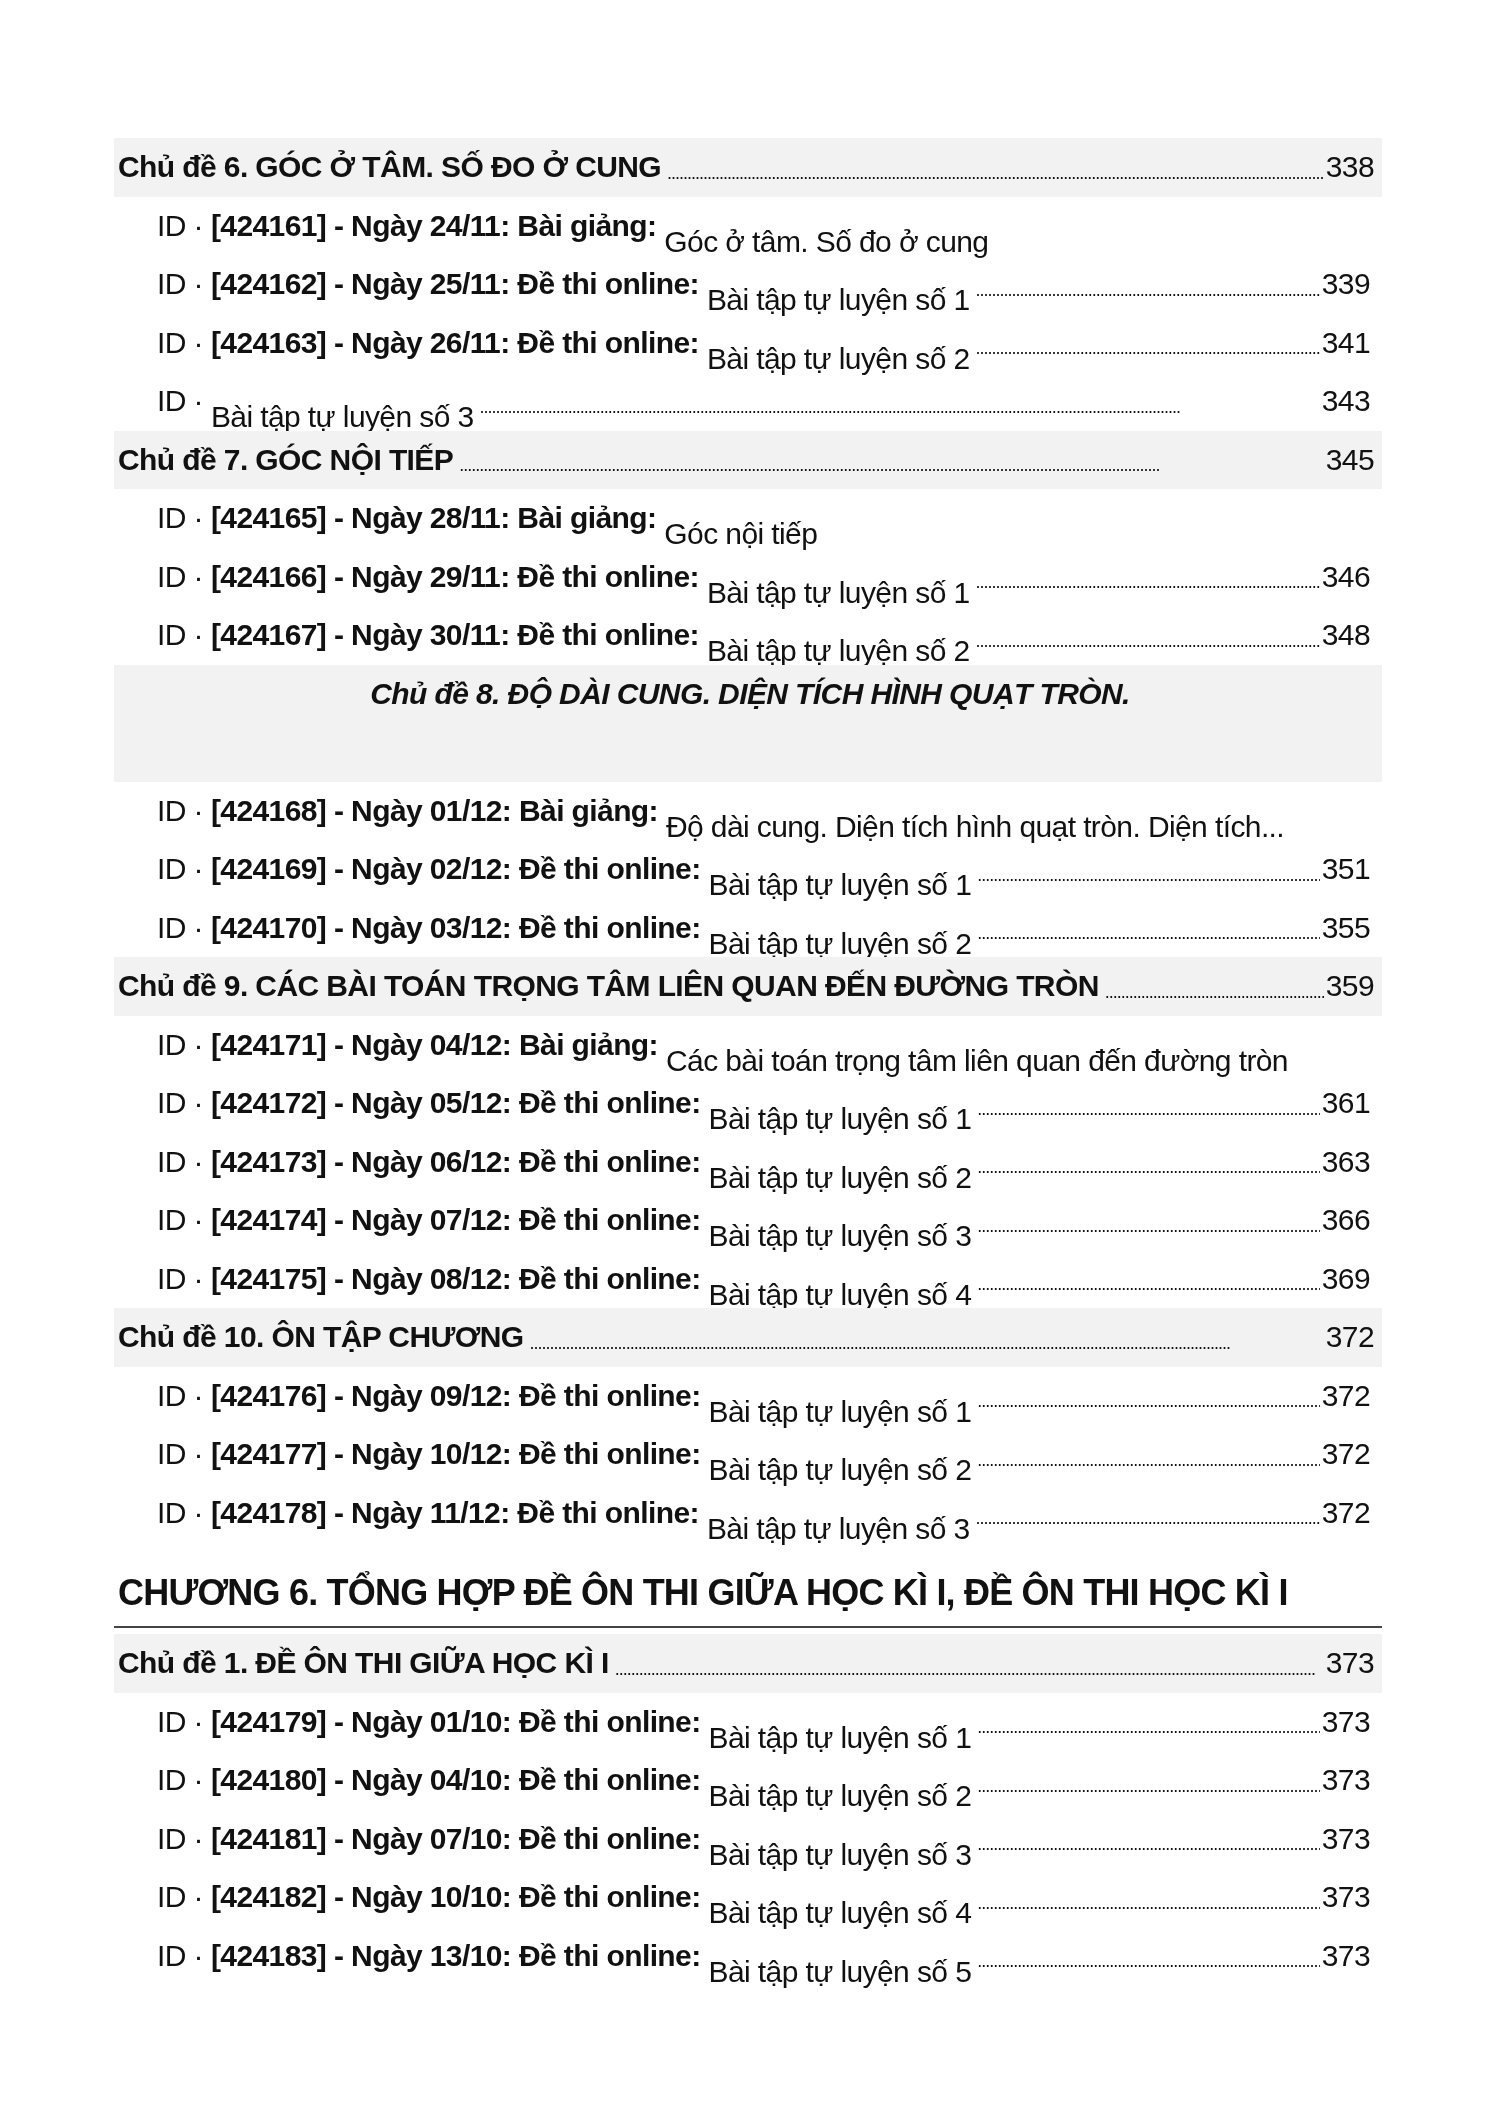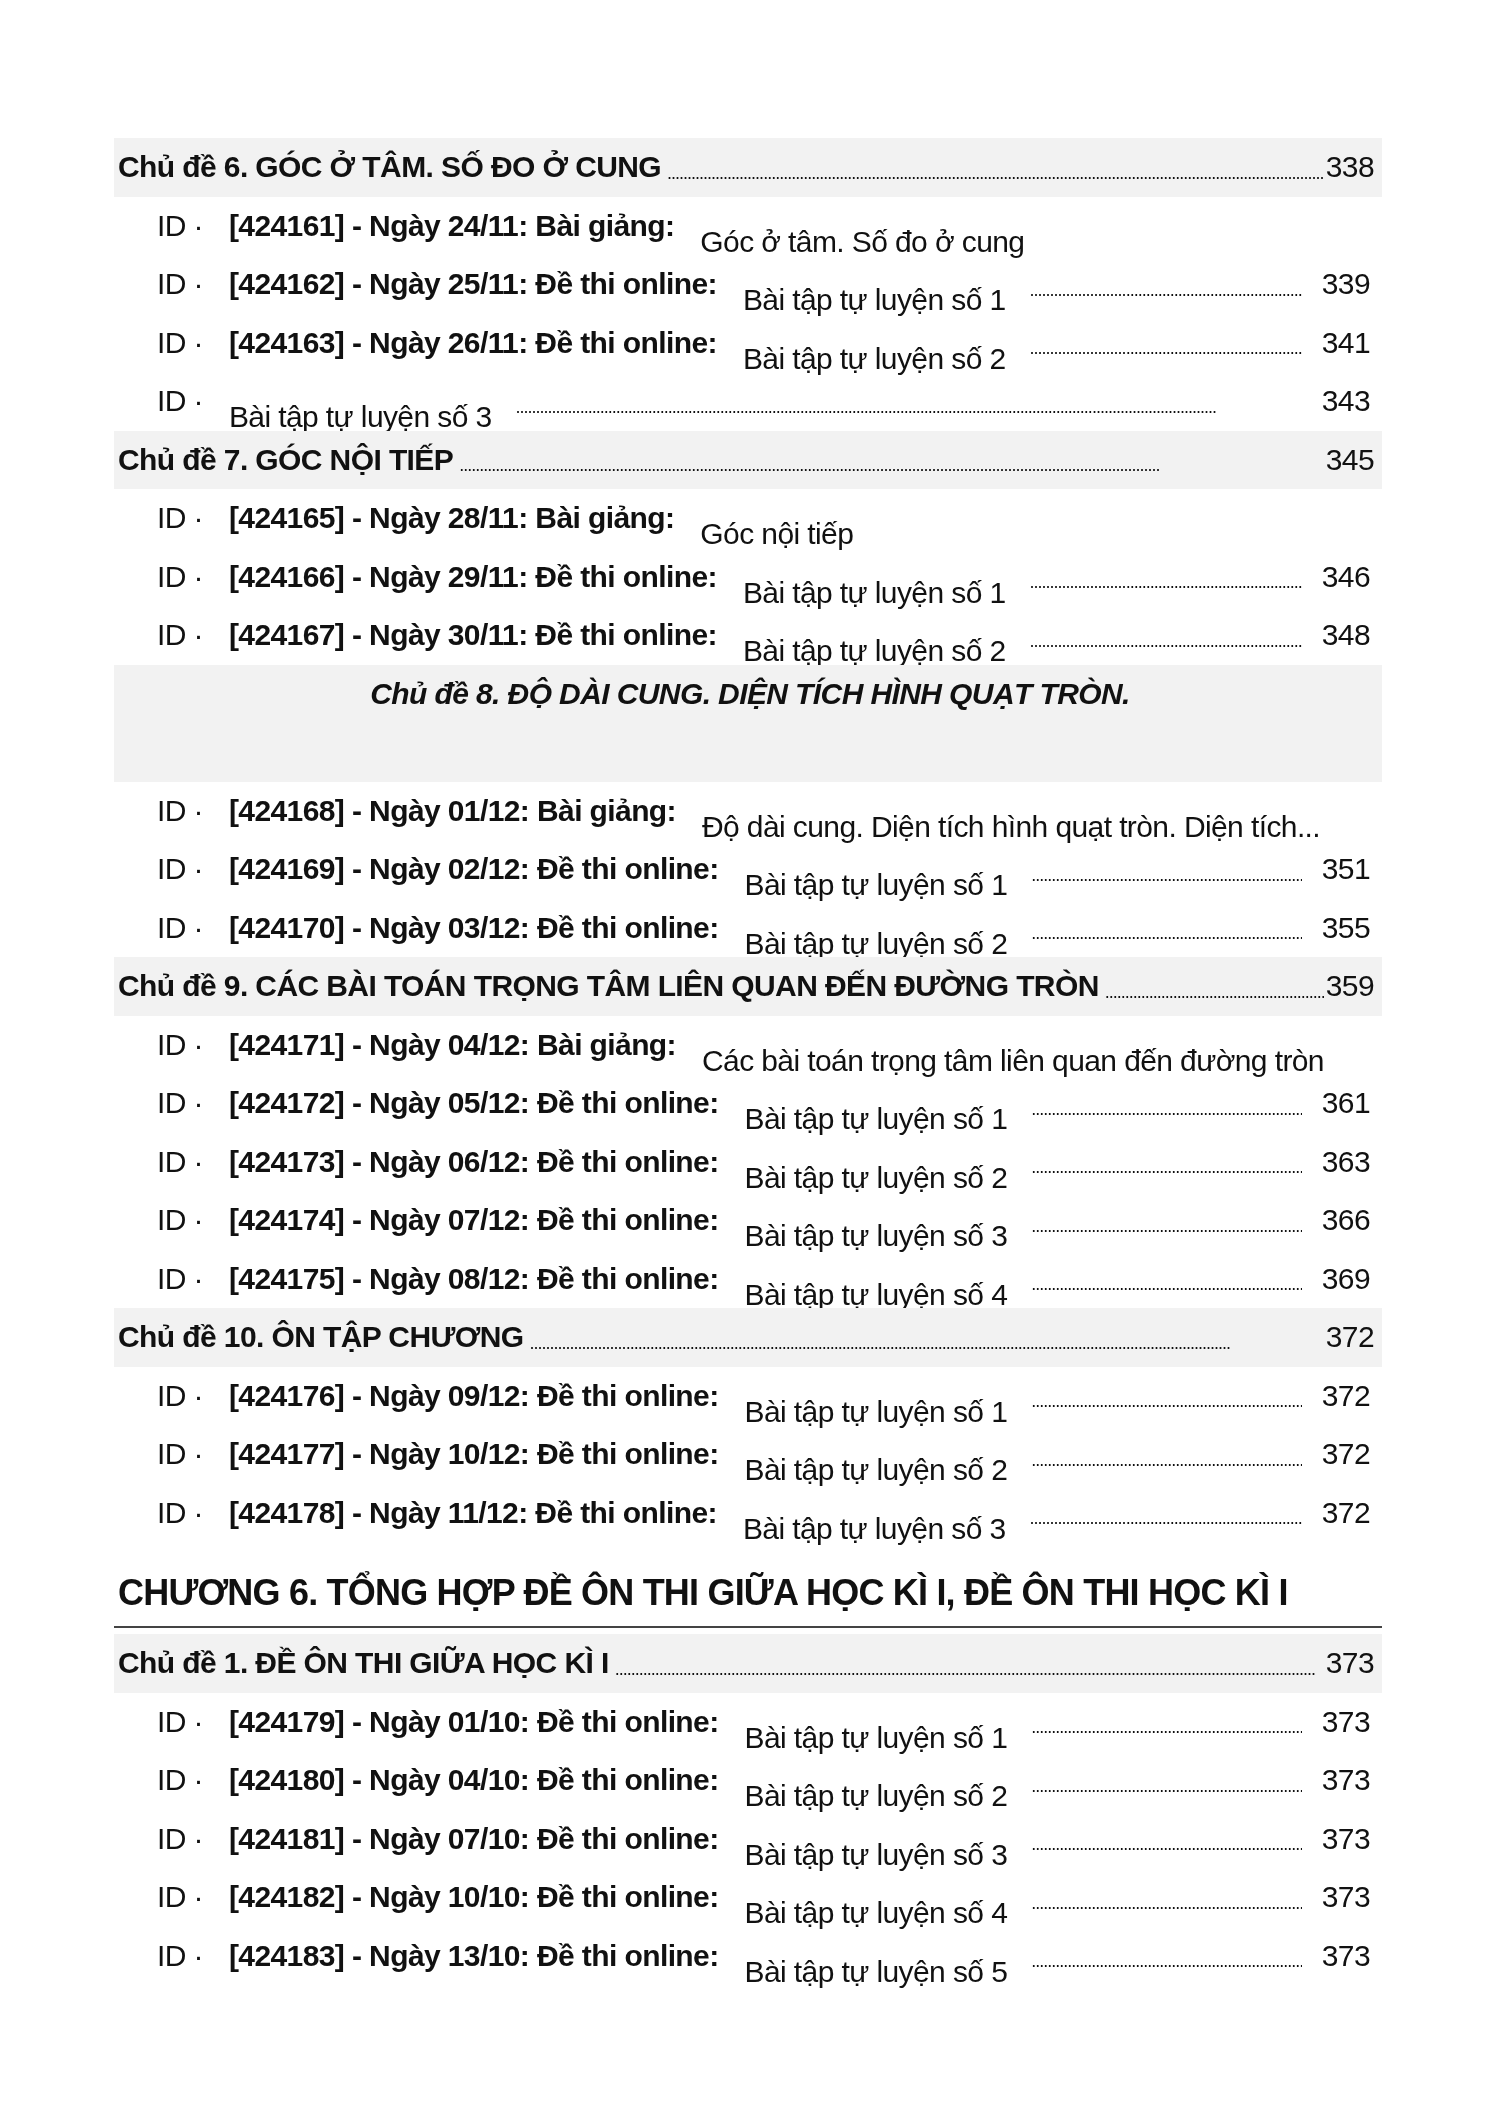--- a/index.html
+++ b/index.html
@@ -4,21 +4,21 @@
 <style>
   html, body { margin:0; padding:0; background:#ffffff; }
   body { width:1496px; height:2126px; position:relative; overflow:hidden;
          font-family:"Liberation Sans", "DejaVu Sans", sans-serif; color:#111; }
   .toc { position:absolute; left:114px; top:138px; width:1268px; }
   .row { position:relative; height:58.5px; display:flex; align-items:center; font-size:30px; letter-spacing:-0.6px; white-space:nowrap; }
   .band { background:#f2f2f2; padding-left:4px; font-weight:bold; }
   .band.two { height:117px; flex-direction:row; align-items:stretch; justify-content:center;font-style:italic; }
   .band.two .line { height:58.5px; display:flex; align-items:center; }
   .band.two .line2 { padding-left:140px; }
-  .item { padding-left:43px;gap:18px; }
+  .item { padding-left:43px; }
   .item .pre { font-weight:normal; }
   .item .b { font-weight:bold; margin-left:8px; }
   .item .t { font-weight:normal; margin-left:8px;margin-top:32px; }
   .leader { flex:1; overflow:hidden; margin:0 2px 0 6px; align-self:flex-end; margin-bottom:17px; height:14px; }
   .leader::before { content:". . . . . . . . . . . . . . . . . . . . . . . . . . . . . . . . . . . . . . . . . . . . . . . . . . . . . . . . . . . . . . . . . . . . . . . . . . . . . . . . . . . . . . . . . . . . . . . . . . . . . . . . . . . . . . . . . . . . . . . . . . . . . . . . . . . . . . . . . . . . . . . . . . . . . . . . . . . . . . . . . . . . . . . . . . . . . . ."; font-weight:normal; font-size:18px; letter-spacing:-3px; line-height:14px; display:block; white-space:nowrap; }
   .page { font-weight:normal; padding-right:12px; }
   .band .page { padding-right:8px; }
   .chapter { height:86px; display:flex; align-items:flex-end; padding-bottom:12px; box-sizing:border-box;
              font-size:36px; font-weight:bold; letter-spacing:-0.8px; padding-left:4px; border-bottom:2px solid #444; margin-bottom:6px; }
 </style>

